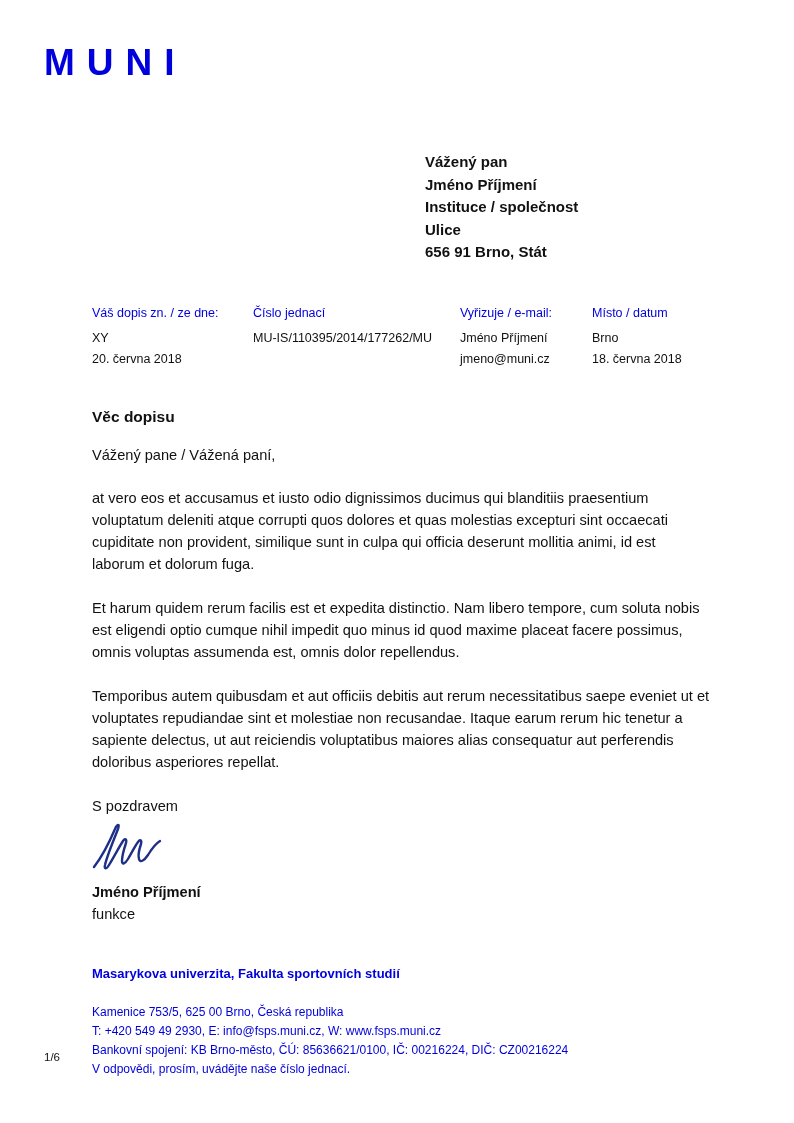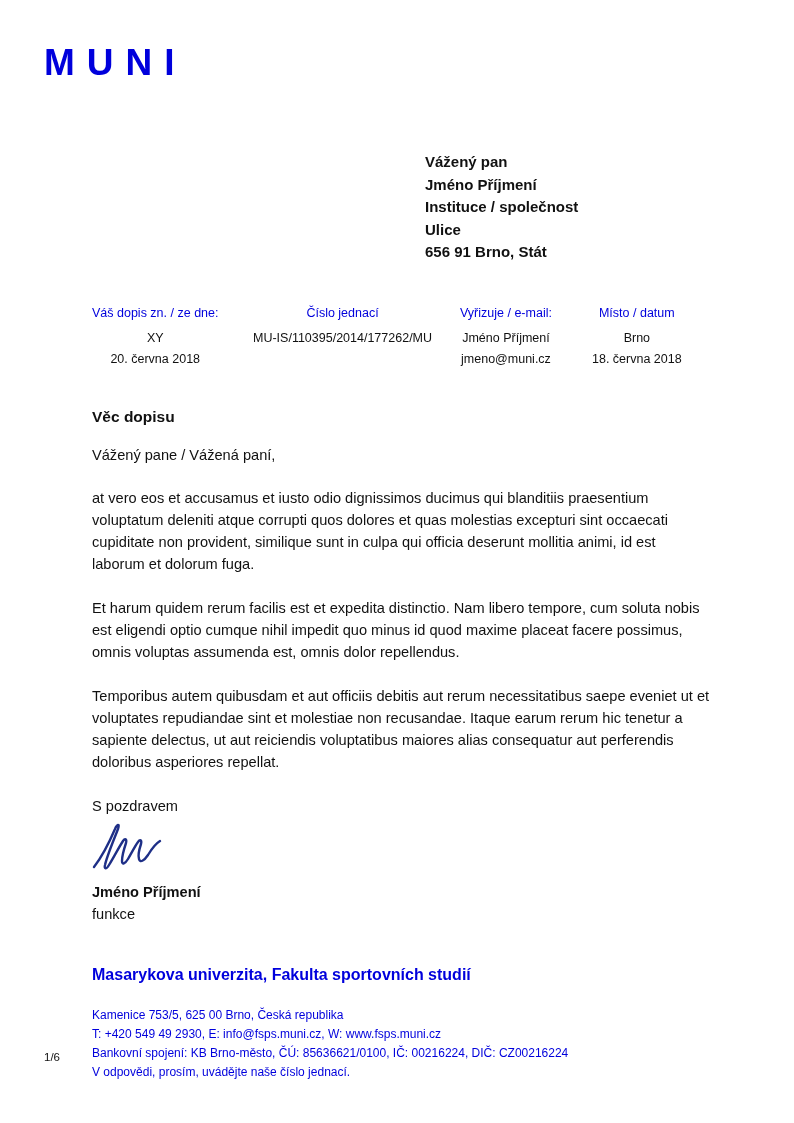--- a/index.html
+++ b/index.html
@@ -17,41 +17,41 @@
 
   
   .logo { position: absolute; left: 44px; top: 44px; color: #0000dc; line-height: 1; }
   .logo-muni  { font-size: 37px; font-weight: 800; letter-spacing: 12px; }
   .logo-sport { font-size: 33px; font-weight: 600; letter-spacing: 7px; margin-top: 8px; }
 
   
   .recipient { position: absolute; left: 425px; top: 151px; font-size: 15px; font-weight: 700; line-height: 22.5px; color: #111; }
 
   
-  .meta-col { position: absolute; top: 306px; font-size: 12.5px; text-align: center; }
+  .meta-col { position: absolute; top: 306px; font-size: 12.5px; }
   .meta-col-1 { left: 92px; }
   .meta-col-2 { left: 253px; }
   .meta-col-3 { left: 460px; }
   .meta-col-4 { left: 592px; }
   .meta-label { color: #0000dc; margin-bottom: 11px; }
   .meta-value { color: #111111; margin-bottom: 7px; }
 
   
   .letter-body { position: absolute; left: 92px; top: 406px; width: 620px; font-size: 14.6px; line-height: 22px; color: #111; }
   .subject { font-size: 15.5px; font-weight: 700; margin-bottom: 16px; }
   .salutation { margin-bottom: 21px; }
   .para { margin-bottom: 22px; }
   .closing { margin-bottom: 4px; }
   .signature { height: 54px; margin: 2px 0 6px -2px; }
   .signer-name { font-weight: 700; line-height: 22px; }
   .signer-role { line-height: 22px; }
 
   
   .footer { position: absolute; left: 92px; top: 966px; }
-  .footer-org { color: #0000dc; font-weight: 700; font-size: 16px; margin-bottom: 22px; }
+  .footer-org { color: #0000dc; font-weight: 700; font-size: 13px; margin-bottom: 22px; }
   .footer-line { color: #0000dc; font-size: 12px; line-height: 19px; }
   .page-number { position: absolute; left: 44px; top: 1051px; font-size: 11.5px; color: #111; }
 </style>
 </head>
 <body>
 
 <div class="page">
 
   <div class="logo">
     <div class="logo-muni">MUNI</div>

